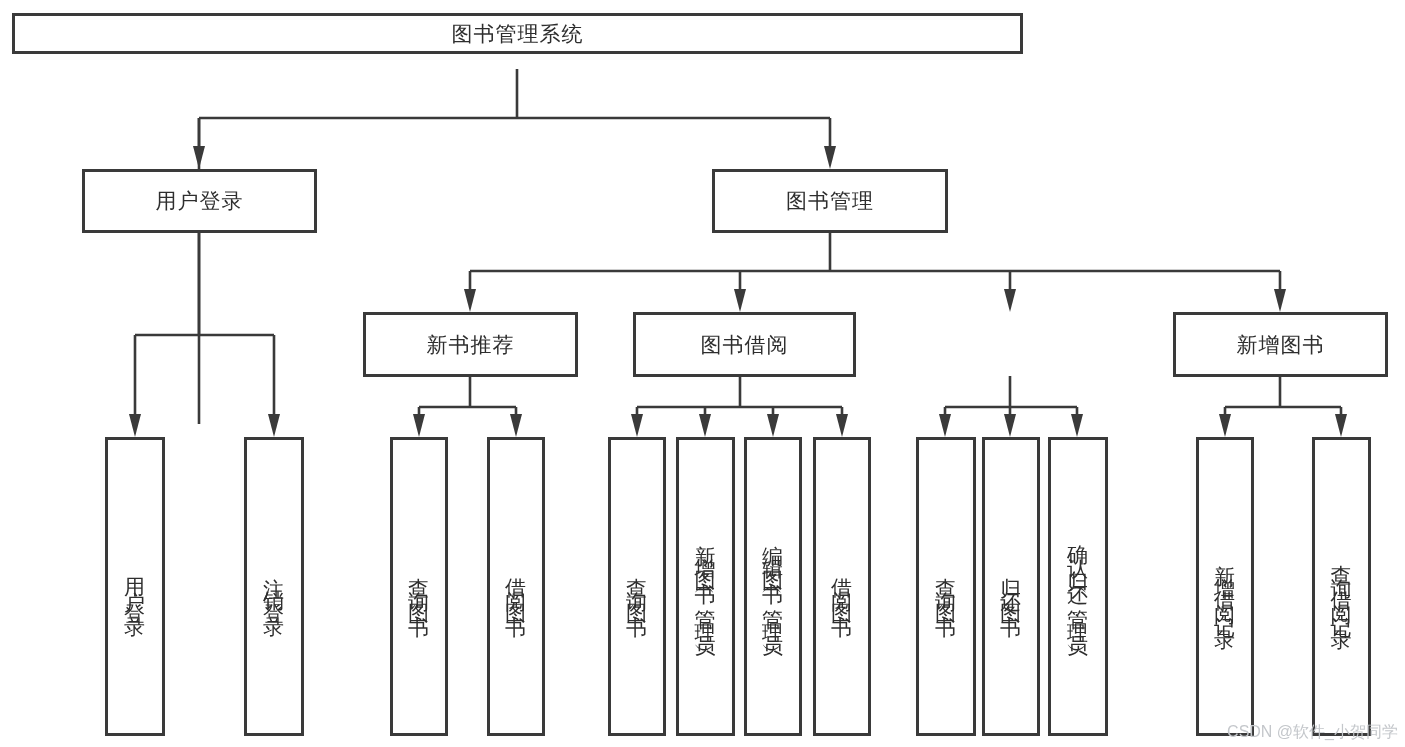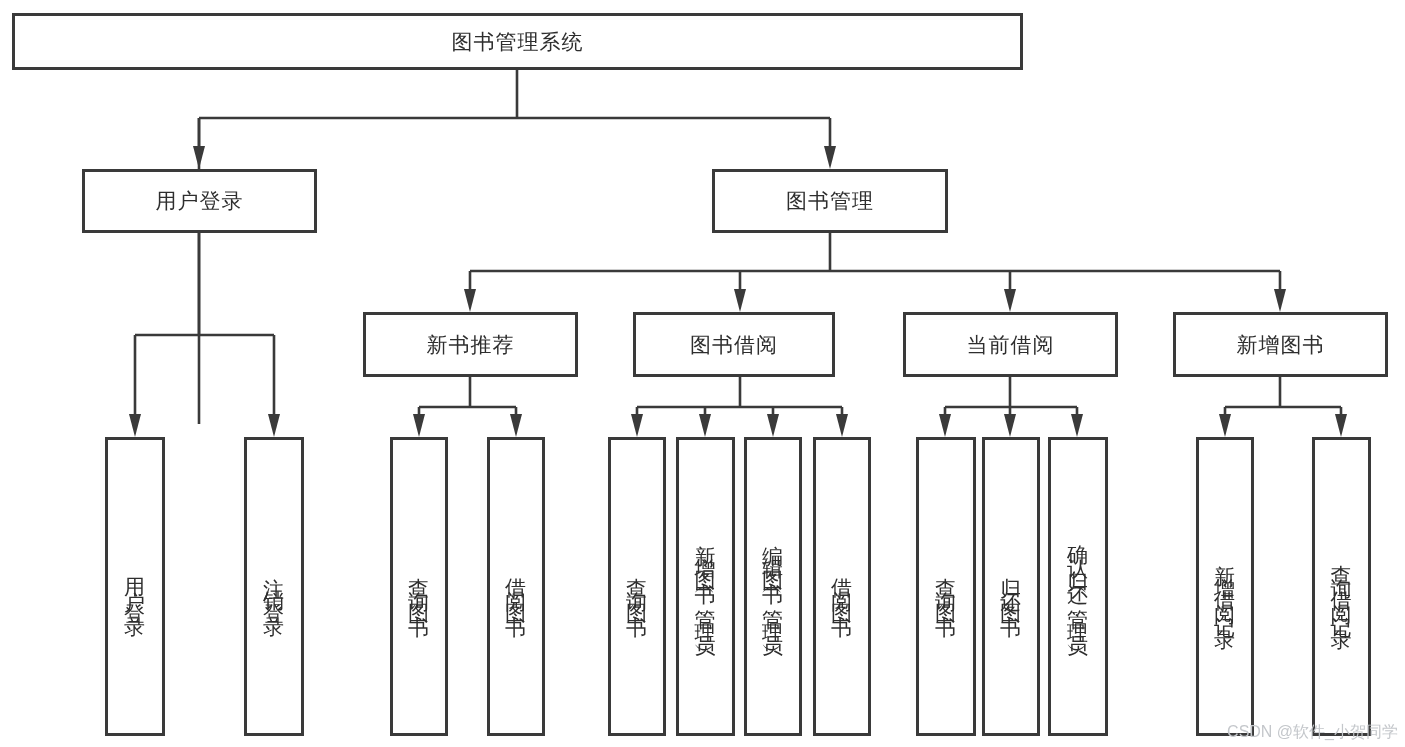--- a/index.html
+++ b/index.html
@@ -107,39 +107,36 @@
     <path class="arrow" d="M699 414 L711 414 L705 437 Z"></path>
     <path class="arrow" d="M767 414 L779 414 L773 437 Z"></path>
     <path class="arrow" d="M836 414 L848 414 L842 437 Z"></path>
     <path class="arrow" d="M939 414 L951 414 L945 437 Z"></path>
     <path class="arrow" d="M1004 414 L1016 414 L1010 437 Z"></path>
     <path class="arrow" d="M1071 414 L1083 414 L1077 437 Z"></path>
     <path class="arrow" d="M1219 414 L1231 414 L1225 437 Z"></path>
     <path class="arrow" d="M1335 414 L1347 414 L1341 437 Z"></path>
   </svg>
 
-  <div class="node h" style="left:12px;top:13px;width:1011px;height:57px">
+  <div class="node h" style="left:12px;top:13px;width:1011px;height:41px">
     <span>图书管理系统</span>
   </div>
 
   <div class="node h" style="left:82px;top:169px;width:235px;height:64px">
     <span>用户登录</span>
   </div>
   <div class="node h" style="left:712px;top:169px;width:236px;height:64px">
     <span>图书管理</span>
   </div>
 
   <div class="node h" style="left:363px;top:312px;width:215px;height:65px">
     <span>新书推荐</span>
   </div>
-  <div class="node h" style="left:633px;top:312px;width:202px;height:65px">
+  <div class="node h" style="left:633px;top:312px;width:223px;height:65px">
     <span>图书借阅</span>
-  </div>
-  <div class="node h" style="left:903px;top:312px;width:215px;height:65px">
-    <span>当前借阅</span>
   </div>
   <div class="node h" style="left:1173px;top:312px;width:215px;height:65px">
     <span>新增图书</span>
   </div>
 
   <div class="node v" style="left:105px;top:437px;width:60px;height:299px">
     <span>用户登录</span>
   </div>
   <div class="node v" style="left:244px;top:437px;width:60px;height:299px">
     <span>注销登录</span>

